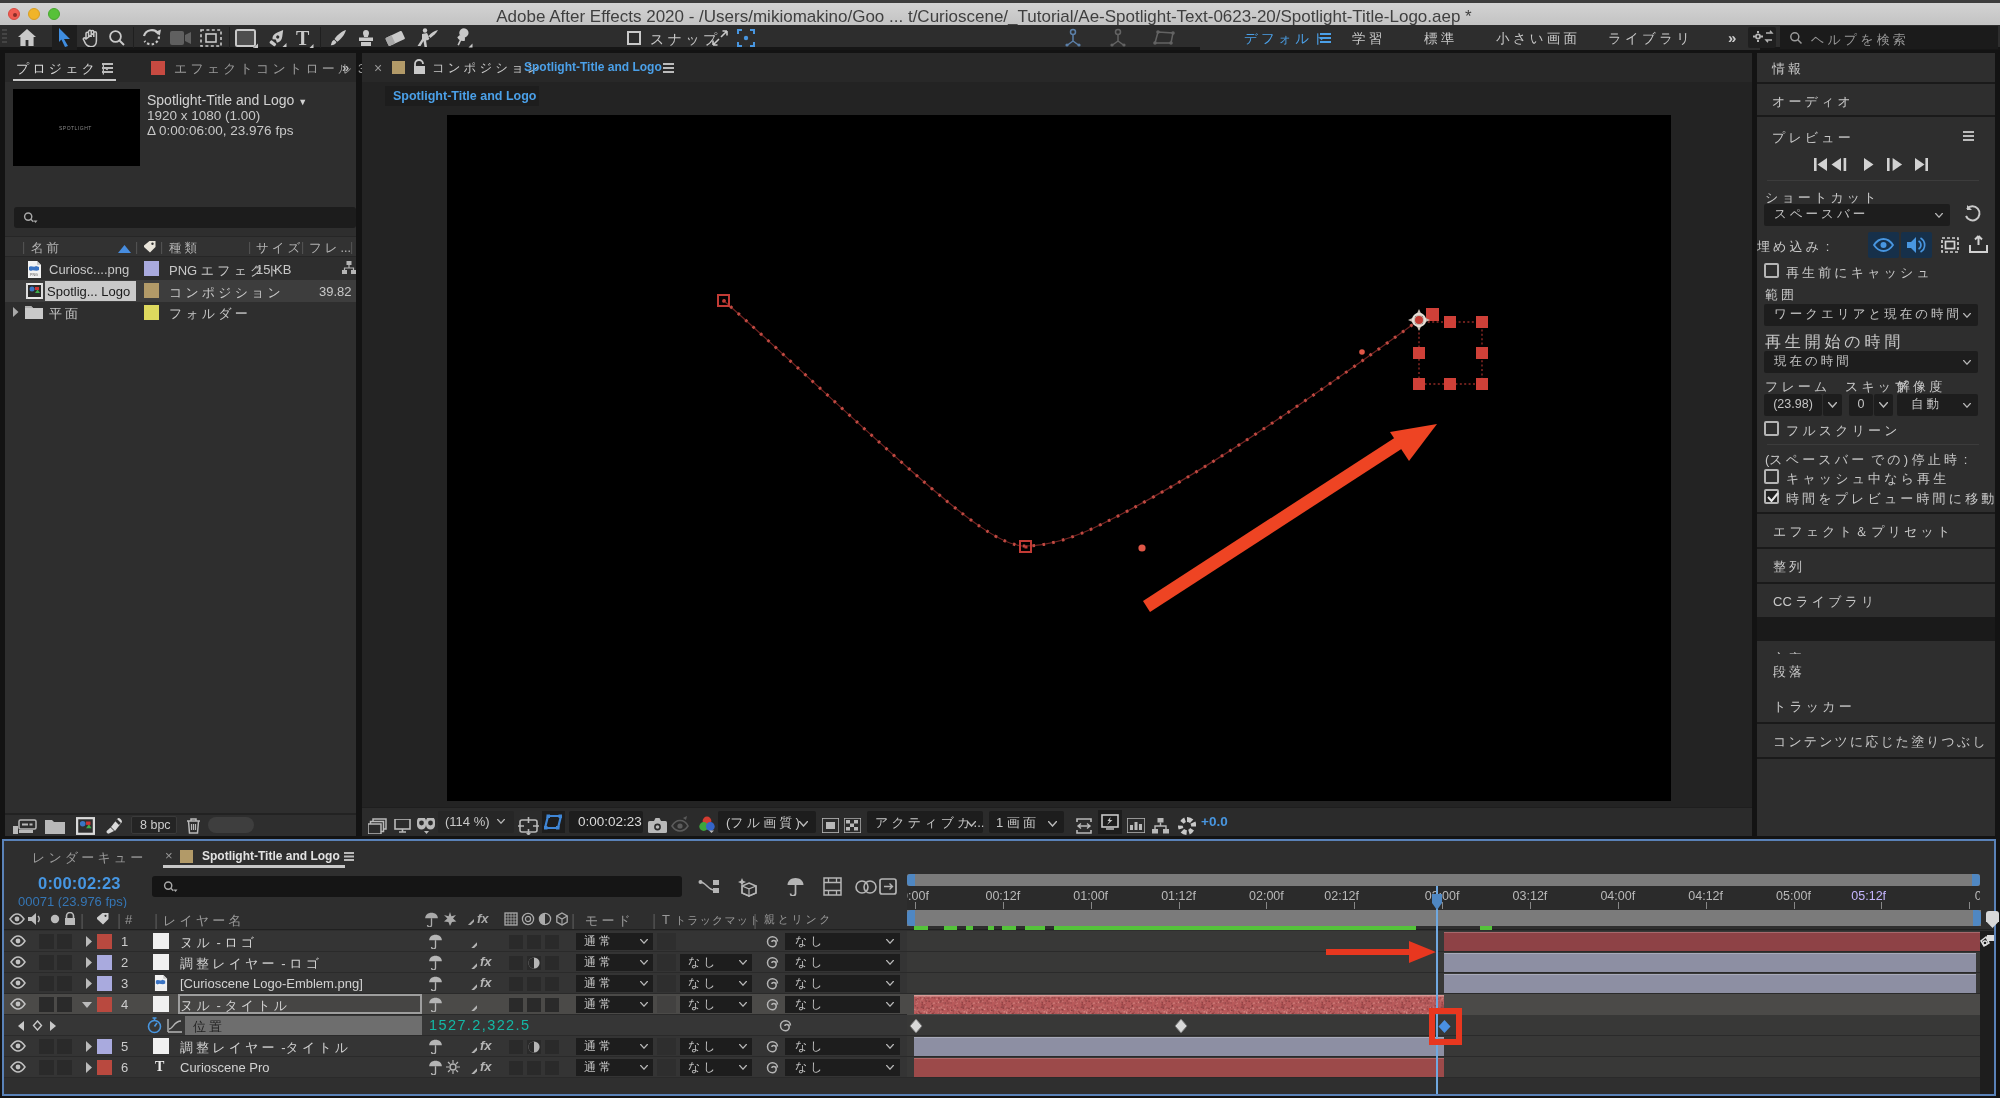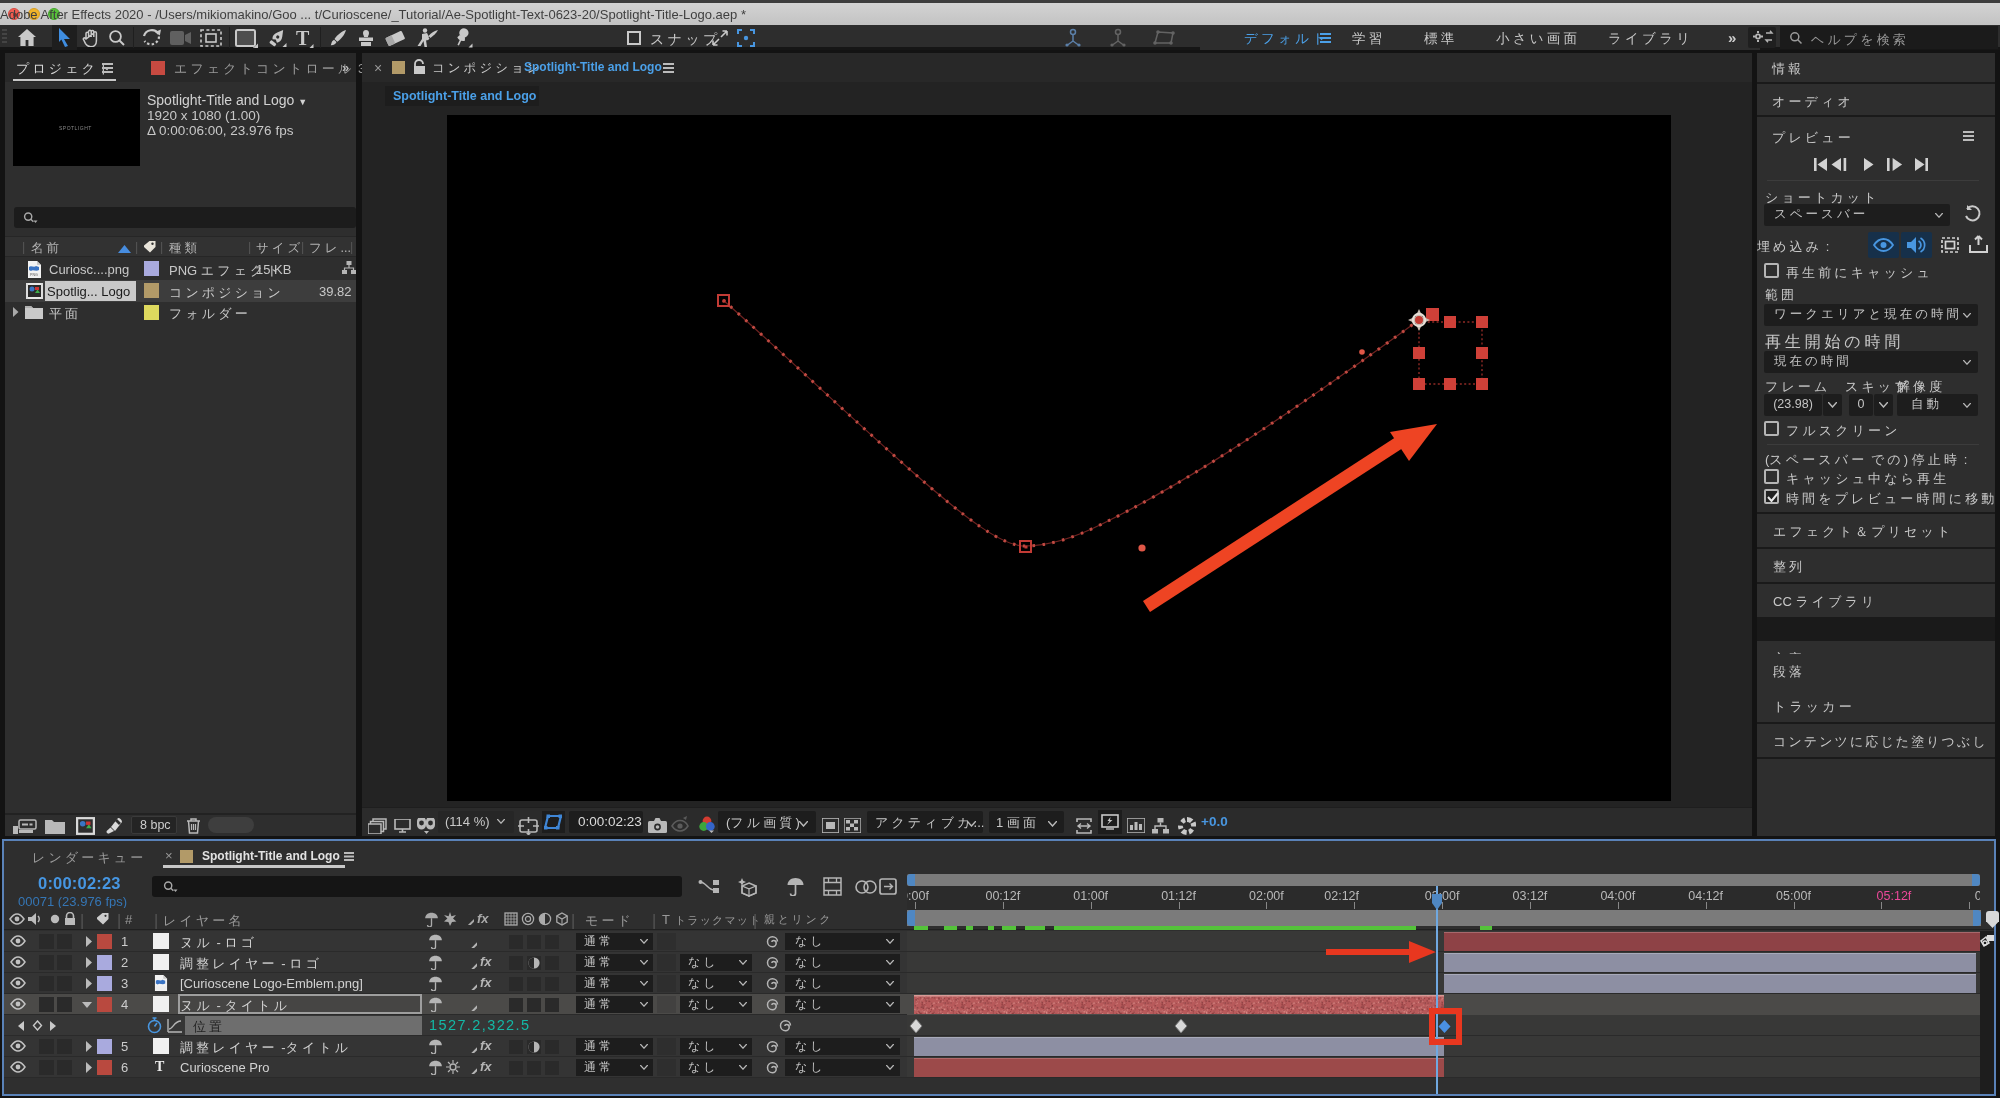--- a/index.html
+++ b/index.html
@@ -14,21 +14,21 @@
 </style></head>
 <body>
 
 <div class="a" style="left:0;top:0;width:2000px;height:4px;background:#3d3d3d"></div>
 <div class="a" style="left:0;top:3px;width:2000px;height:22px;background:linear-gradient(#d3d3d3,#c3c3c3)">
   <div class="a" style="left:8px;top:5px;width:12px;height:12px;border-radius:50%;background:#f05c51;border:.5px solid #d64a41">
       <div class="a" style="left:3.5px;top:3.5px;width:4px;height:4px;border-radius:50%;background:#8a2f28"></div>
     </div>
   <div class="a" style="left:28px;top:5px;width:12px;height:12px;border-radius:50%;background:#f0b429;border:.5px solid #d89e22"></div>
   <div class="a" style="left:48px;top:5px;width:12px;height:12px;border-radius:50%;background:#57c139;border:.5px solid #48a82e"></div>
-  <div class="a" style="left:0;top:4px;width:1968px;font-size:13px;color:#3f3f3f">Adobe After Effects 2020 - /Users/mikiomakino/Goo ... t/Curioscene/_Tutorial/Ae-Spotlight-Text-0623-20/Spotlight-Title-Logo.aep *</div>
+  <div class="a" style="left:0;top:4px;width:1968px;text-align:center;font-size:17px;color:#3f3f3f">Adobe After Effects 2020 - /Users/mikiomakino/Goo ... t/Curioscene/_Tutorial/Ae-Spotlight-Text-0623-20/Spotlight-Title-Logo.aep *</div>
 </div>
 
 <div class="a" id="toolbar" style="left:0;top:25px;width:2000px;height:25px;background:#2d2d2d;border-bottom:3px solid #161616">
   <div class="a" style="left:2px;top:4px;width:5px;height:16px;background:repeating-linear-gradient(#444 0 2px,#2d2d2d 2px 4px)"></div>
     <div class="a" style="left:133px;top:2px;width:1px;height:21px;background:#1f1f1f"></div>
     <div class="a" style="left:229px;top:2px;width:1px;height:21px;background:#1f1f1f"></div>
     <div class="a" style="left:320px;top:2px;width:1px;height:21px;background:#1f1f1f"></div>
   <svg class="a" style="left:17px;top:3px" width="20" height="19" viewBox="0 0 20 19">
       <path d="M10 1L1 9h2.4v9h5.2v-6h2.8v6h5.2V9H19z" fill="#c9c9c9"></path>
     </svg>
@@ -723,21 +723,21 @@
         <div class="a" style="left:505.0999999999999px;top:3px;width:60px;text-align:center;font-size:12.5px;color:#b9b9b9;white-space:nowrap">03:00f</div>
         <div class="a" style="left:535.0999999999999px;top:16px;width:1px;height:7px;background:#888"></div>
         <div class="a" style="left:592.9499999999998px;top:3px;width:60px;text-align:center;font-size:12.5px;color:#b9b9b9;white-space:nowrap">03:12f</div>
         <div class="a" style="left:622.9499999999998px;top:16px;width:1px;height:7px;background:#888"></div>
         <div class="a" style="left:680.8px;top:3px;width:60px;text-align:center;font-size:12.5px;color:#b9b9b9;white-space:nowrap">04:00f</div>
         <div class="a" style="left:710.8px;top:16px;width:1px;height:7px;background:#888"></div>
         <div class="a" style="left:768.6500000000001px;top:3px;width:60px;text-align:center;font-size:12.5px;color:#b9b9b9;white-space:nowrap">04:12f</div>
         <div class="a" style="left:798.6500000000001px;top:16px;width:1px;height:7px;background:#888"></div>
         <div class="a" style="left:856.5px;top:3px;width:60px;text-align:center;font-size:12.5px;color:#b9b9b9;white-space:nowrap">05:00f</div>
         <div class="a" style="left:886.5px;top:16px;width:1px;height:7px;background:#888"></div>
-        <div class="a" style="left:944.3499999999999px;top:3px;width:60px;text-align:right;font-size:12.5px;color:#ec4899;white-space:nowrap">05:12f</div>
+        <div class="a" style="left:944.3499999999999px;top:3px;width:60px;text-align:left;font-size:12.5px;color:#c4b5fd;white-space:nowrap">05:12f</div>
         <div class="a" style="left:974.3499999999999px;top:16px;width:1px;height:7px;background:#888"></div>
         <div class="a" style="left:1032.1999999999998px;top:3px;width:60px;text-align:right;font-size:12.5px;color:#b9b9b9;white-space:nowrap">06:0</div>
         <div class="a" style="left:1062.1999999999998px;top:16px;width:1px;height:7px;background:#888"></div>
       </div>
     </div>
   <div class="a" style="left:903px;top:69px;width:1074px;height:16px;background:#7b7b7b"></div>
   <div class="a" style="left:903px;top:69px;width:8px;height:16px;background:#4f87c2;border-radius:4px 0 0 4px"></div>
   <div class="a" style="left:1969px;top:69px;width:8px;height:16px;background:#4f87c2;border-radius:0 4px 4px 0"></div>
   <div class="a" style="left:1982px;top:70px;width:13px;height:17px;background:#d8d8d8;border-radius:3px;clip-path:polygon(0 0,100% 0,100% 60%,50% 100%,0 60%)"></div>
   <div id="green">

